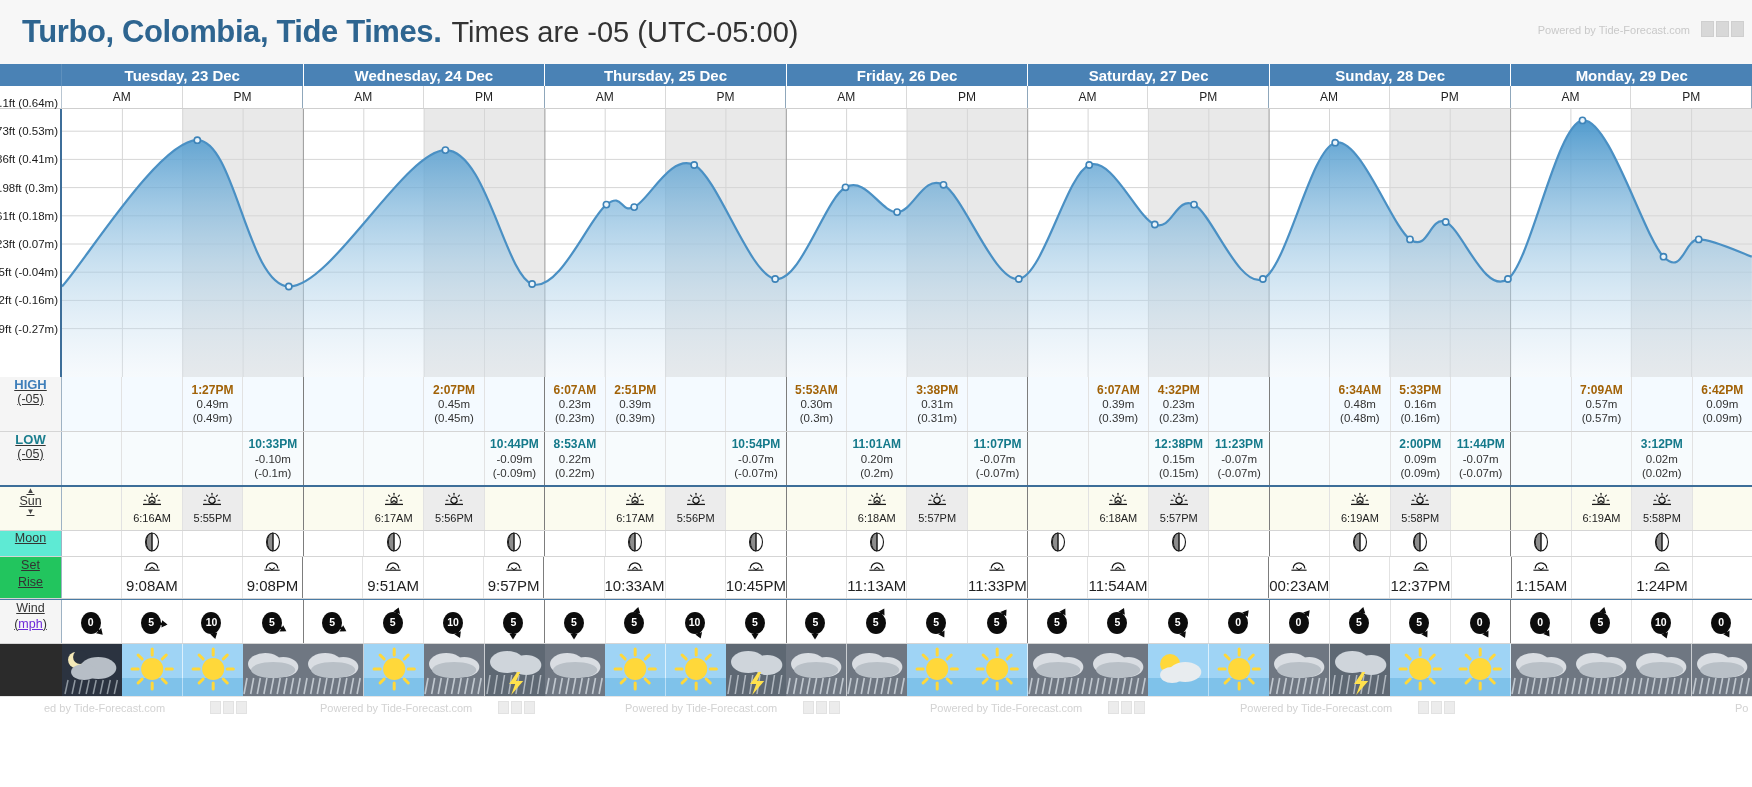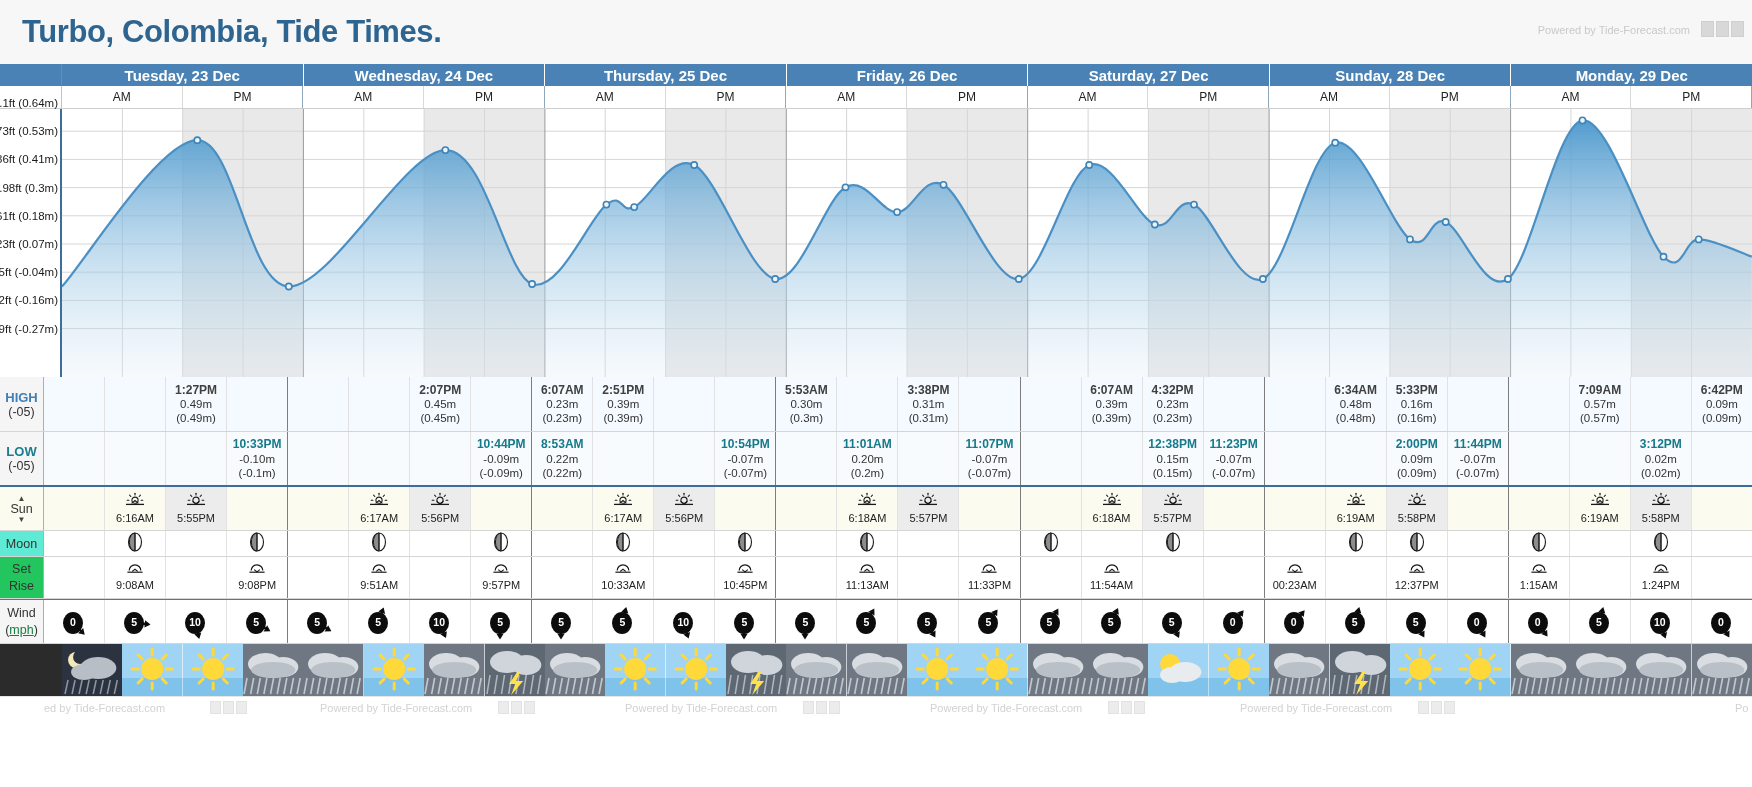--- a/index.html
+++ b/index.html
@@ -63,63 +63,63 @@
   .ylabel {
     position: absolute; right: 2px; font-size: 11.5px; color: #1a1a1a;
     white-space: nowrap; transform: translateY(-50%);
   }
   .plot { position: relative; flex: 1 1 0; overflow: hidden; background: #fff; }
   .plot svg { display: block; width: 100%; height: 100%; }
 
   
   .trow { display: flex; border-bottom: 1px solid #d5d5d5; }
   .trow .lead {
-    width: 44px; display: flex; flex-direction: column; align-items: center;
-    justify-content: center; background: #f5f5f5;
-    border-right: 1px solid #9eb2c4; font-size: 12.5px; color: #333;
+    width: 62px; display: flex; flex-direction: column; align-items: center;
+    background: #f5f5f5;
+    border-right: 1px solid #9eb2c4; font-size: 12.5px; color: #333; text-decoration: underline;
   }
   .trow .lead .big { font-weight: bold; font-size: 13px; }
   .lead-high .big { color: #3f7fba; }
   .lead-low .big { color: #1a7e8e; }
 
   .cells { display: flex; flex: 1 1 0; }
   .cell {
     flex: 1 1 0; border-right: 1px solid #e2e2e2;
     display: flex; flex-direction: column; align-items: center;
     justify-content: center; font-size: 11.5px; color: #333; line-height: 1.22;
     padding: 3px 0;
   }
   .cell.dayend { border-right: 1px solid #7d7d7d; }
   .cell.last { border-right: none; }
 
   .row-high { background: #f4faff; height: 55px; }
-  .row-high .t { color: #404040; font-weight: bold; font-size: 12px; }
+  .row-high .t { color: #a16207; font-weight: bold; font-size: 12px; }
   .row-low  { background: #f7fbfd; height: 55px; border-bottom: 2px solid #3d6e99;}
   .row-low .t { color: #14798a; font-weight: bold; font-size: 12px; }
 
   
   .row-sun { background: #fbfbef; height: 44px; }
   .row-sun .cell { background: #fbfbef; }
   .row-sun .cell.pm { background: #ececec; }
   .row-sun .lead { background: #fbfbef; }
   .sunlead { font-size: 12.5px; }
   .arrowup, .arrowdn { font-size: 8px; line-height: 7px; color: #444; }
   .suntime { font-size: 11px; color: #222; margin-top: 1px; }
 
   
   .row-moon { background: #fff; height: 26px; }
   .row-moon .lead { background: #5eead4; }
   .row-setrise { background: #fff; height: 42px; }
   .row-setrise .lead { background: #22c55e; line-height: 1.35; }
-  .moontime { font-size: 11px; color: #222; margin-top: 0px; text-align: center; }
+  .moontime { font-size: 15px; color: #222; margin-top: 0px; text-align: center; }
 
   
   .row-wind { background: #fff; height: 45px; border-top: 1px solid #4a7ba5; }
   .row-wind .lead { background: #f5f5f5; line-height: 1.3; }
-  .row-wind .lead a { color: #15803d; }
+  .row-wind .lead a { color: #6d28d9; }
   .windcell { position: relative; }
   .windbadge {
     position: relative; width: 26px; height: 26px;
   }
   .windbadge .disc {
     position: absolute; left: 2px; top: 3px;
     width: 20px; height: 22px; border-radius: 50%;
     background: #0c0c0c;
     display: flex; align-items: center; justify-content: center;
     color: #fff; font-size: 10.5px; font-weight: bold;
@@ -144,20 +144,21 @@
   .fflags { position: absolute; top: 4px; display: flex; gap: 2px; }
   .fflags i { display:block; width: 11px; height: 13px; background: #ececec; border: 1px solid #e2e2e2;}
 </style>
 </head>
 <body>
 
 <div class="page">
 
   <div class="header">
     <span class="title-main">Turbo, Colombia, Tide Times.</span>
+    <span class="title-sub">Times are -05 (UTC-05:00)</span>
     <span class="powered-hdr">Powered by Tide-Forecast.com</span>
     <span class="flagbox">
       <i></i>
       <i></i>
       <i></i>
     </span>
   </div>
 
   <div class="dayrow" id="dayrow">
     <div class="lead"></div>

